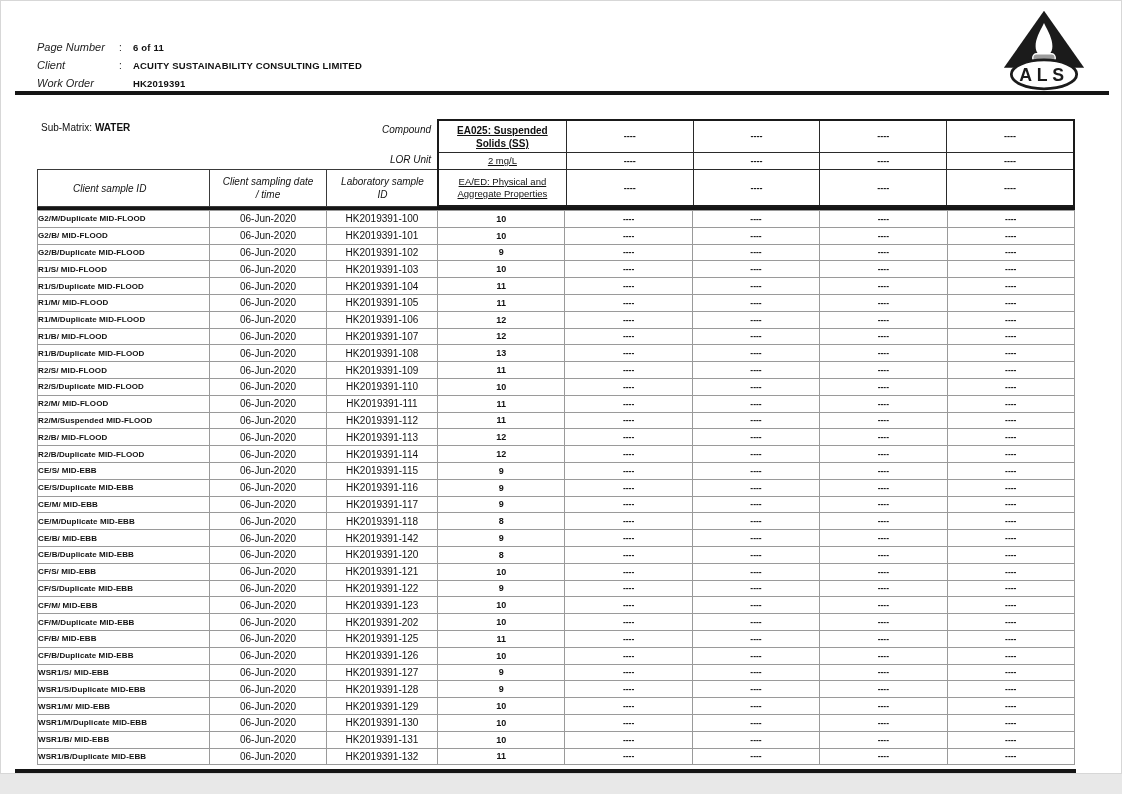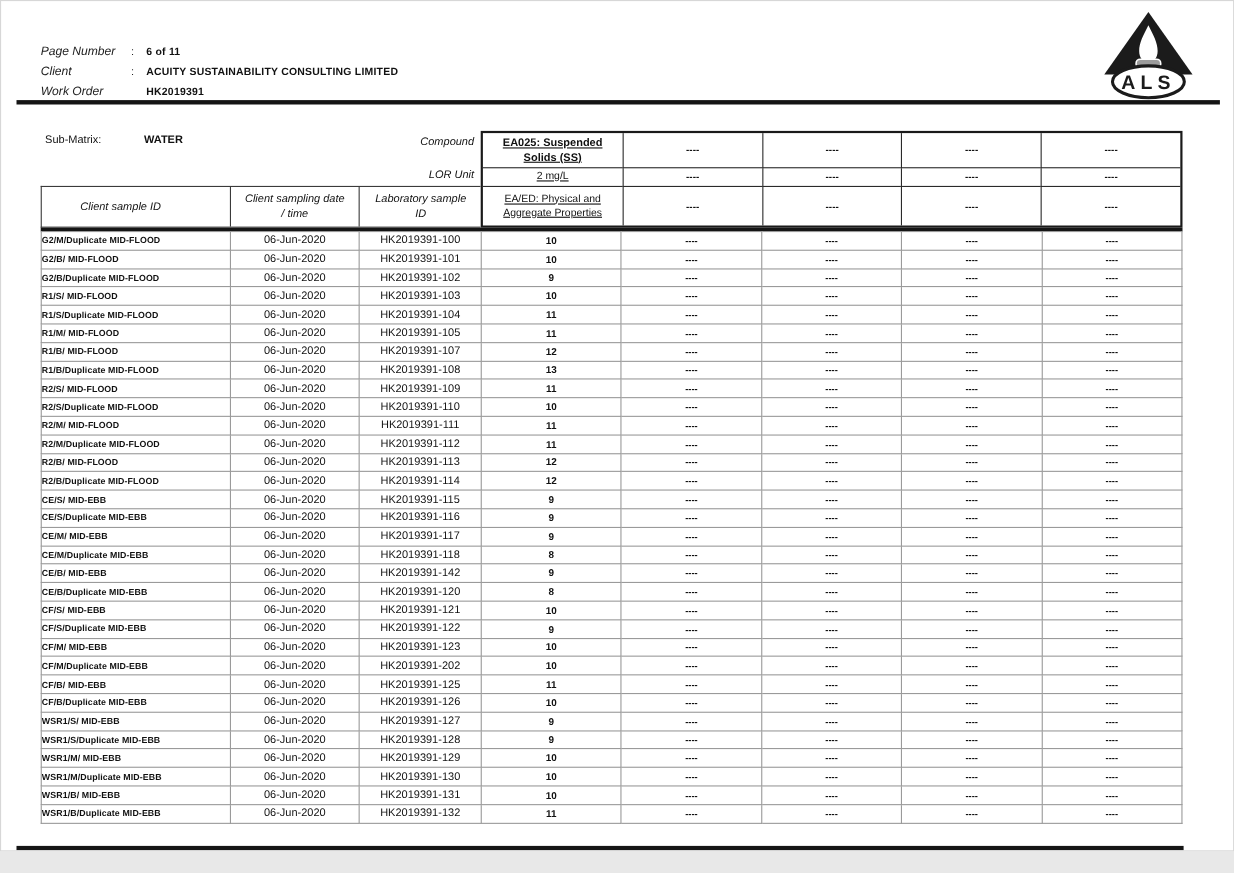--- a/index.html
+++ b/index.html
@@ -20,21 +20,21 @@
   .hdr-label{font-style:italic;font-size:11px;color:#222;}
   .hdr-sep{font-size:10px;color:#222;}
   .hdr-value{font-weight:bold;font-size:9.5px;letter-spacing:.2px;}
   .logo{position:absolute;left:996px;top:8px;width:94px;height:84px;}
   .rule{position:absolute;background:#151515;}
   .rule-top{left:14px;top:90px;width:1094px;height:3.5px;}
   .rule-bottom{left:14px;top:768px;width:1061px;height:3.5px;}
 
   
   .submatrix{position:absolute;left:40px;top:121px;font-size:10px;}
-  .submatrix b{font-weight:bold;margin-left:36px;}
+  .submatrix b{font-weight:bold;}
   .lbl-compound{position:absolute;left:236px;top:123px;width:194px;text-align:right;font-style:italic;font-size:10px;}
   .lbl-lor{position:absolute;left:236px;top:153px;width:194px;text-align:right;font-style:italic;font-size:10px;}
 
   .left-head{
     position:absolute;left:36px;top:168px;width:400px;height:38px;
     display:grid;grid-template-columns:172px 117px 111px;
     border:1px solid #3a3a3a;border-right:none;box-sizing:border-box;
   }
   .left-head .cell{
     border-right:1px solid #3a3a3a;
@@ -223,20 +223,30 @@
       <td class="c-id">R1/M/ MID-FLOOD</td>
       <td class="c-date">06-Jun-2020</td>
       <td class="c-lab">HK2019391-105</td>
       <td class="c-val">11</td>
       <td class="c-dash">----</td>
       <td class="c-dash">----</td>
       <td class="c-dash">----</td>
       <td class="c-dash">----</td>
     </tr>
 
+    <tr>
+      <td class="c-id">R1/M/Duplicate MID-FLOOD</td>
+      <td class="c-date">06-Jun-2020</td>
+      <td class="c-lab">HK2019391-106</td>
+      <td class="c-val">12</td>
+      <td class="c-dash">----</td>
+      <td class="c-dash">----</td>
+      <td class="c-dash">----</td>
+      <td class="c-dash">----</td>
+    </tr>
 
     <tr>
       <td class="c-id">R1/B/ MID-FLOOD</td>
       <td class="c-date">06-Jun-2020</td>
       <td class="c-lab">HK2019391-107</td>
       <td class="c-val">12</td>
       <td class="c-dash">----</td>
       <td class="c-dash">----</td>
       <td class="c-dash">----</td>
       <td class="c-dash">----</td>
@@ -280,21 +290,21 @@
       <td class="c-date">06-Jun-2020</td>
       <td class="c-lab">HK2019391-111</td>
       <td class="c-val">11</td>
       <td class="c-dash">----</td>
       <td class="c-dash">----</td>
       <td class="c-dash">----</td>
       <td class="c-dash">----</td>
     </tr>
 
     <tr>
-      <td class="c-id">R2/M/Duplicate MID-FLOOD</td>
+      <td class="c-id">R2/M/Suspended MID-FLOOD</td>
       <td class="c-date">06-Jun-2020</td>
       <td class="c-lab">HK2019391-112</td>
       <td class="c-val">11</td>
       <td class="c-dash">----</td>
       <td class="c-dash">----</td>
       <td class="c-dash">----</td>
       <td class="c-dash">----</td>
     </tr>
 
     <tr>

